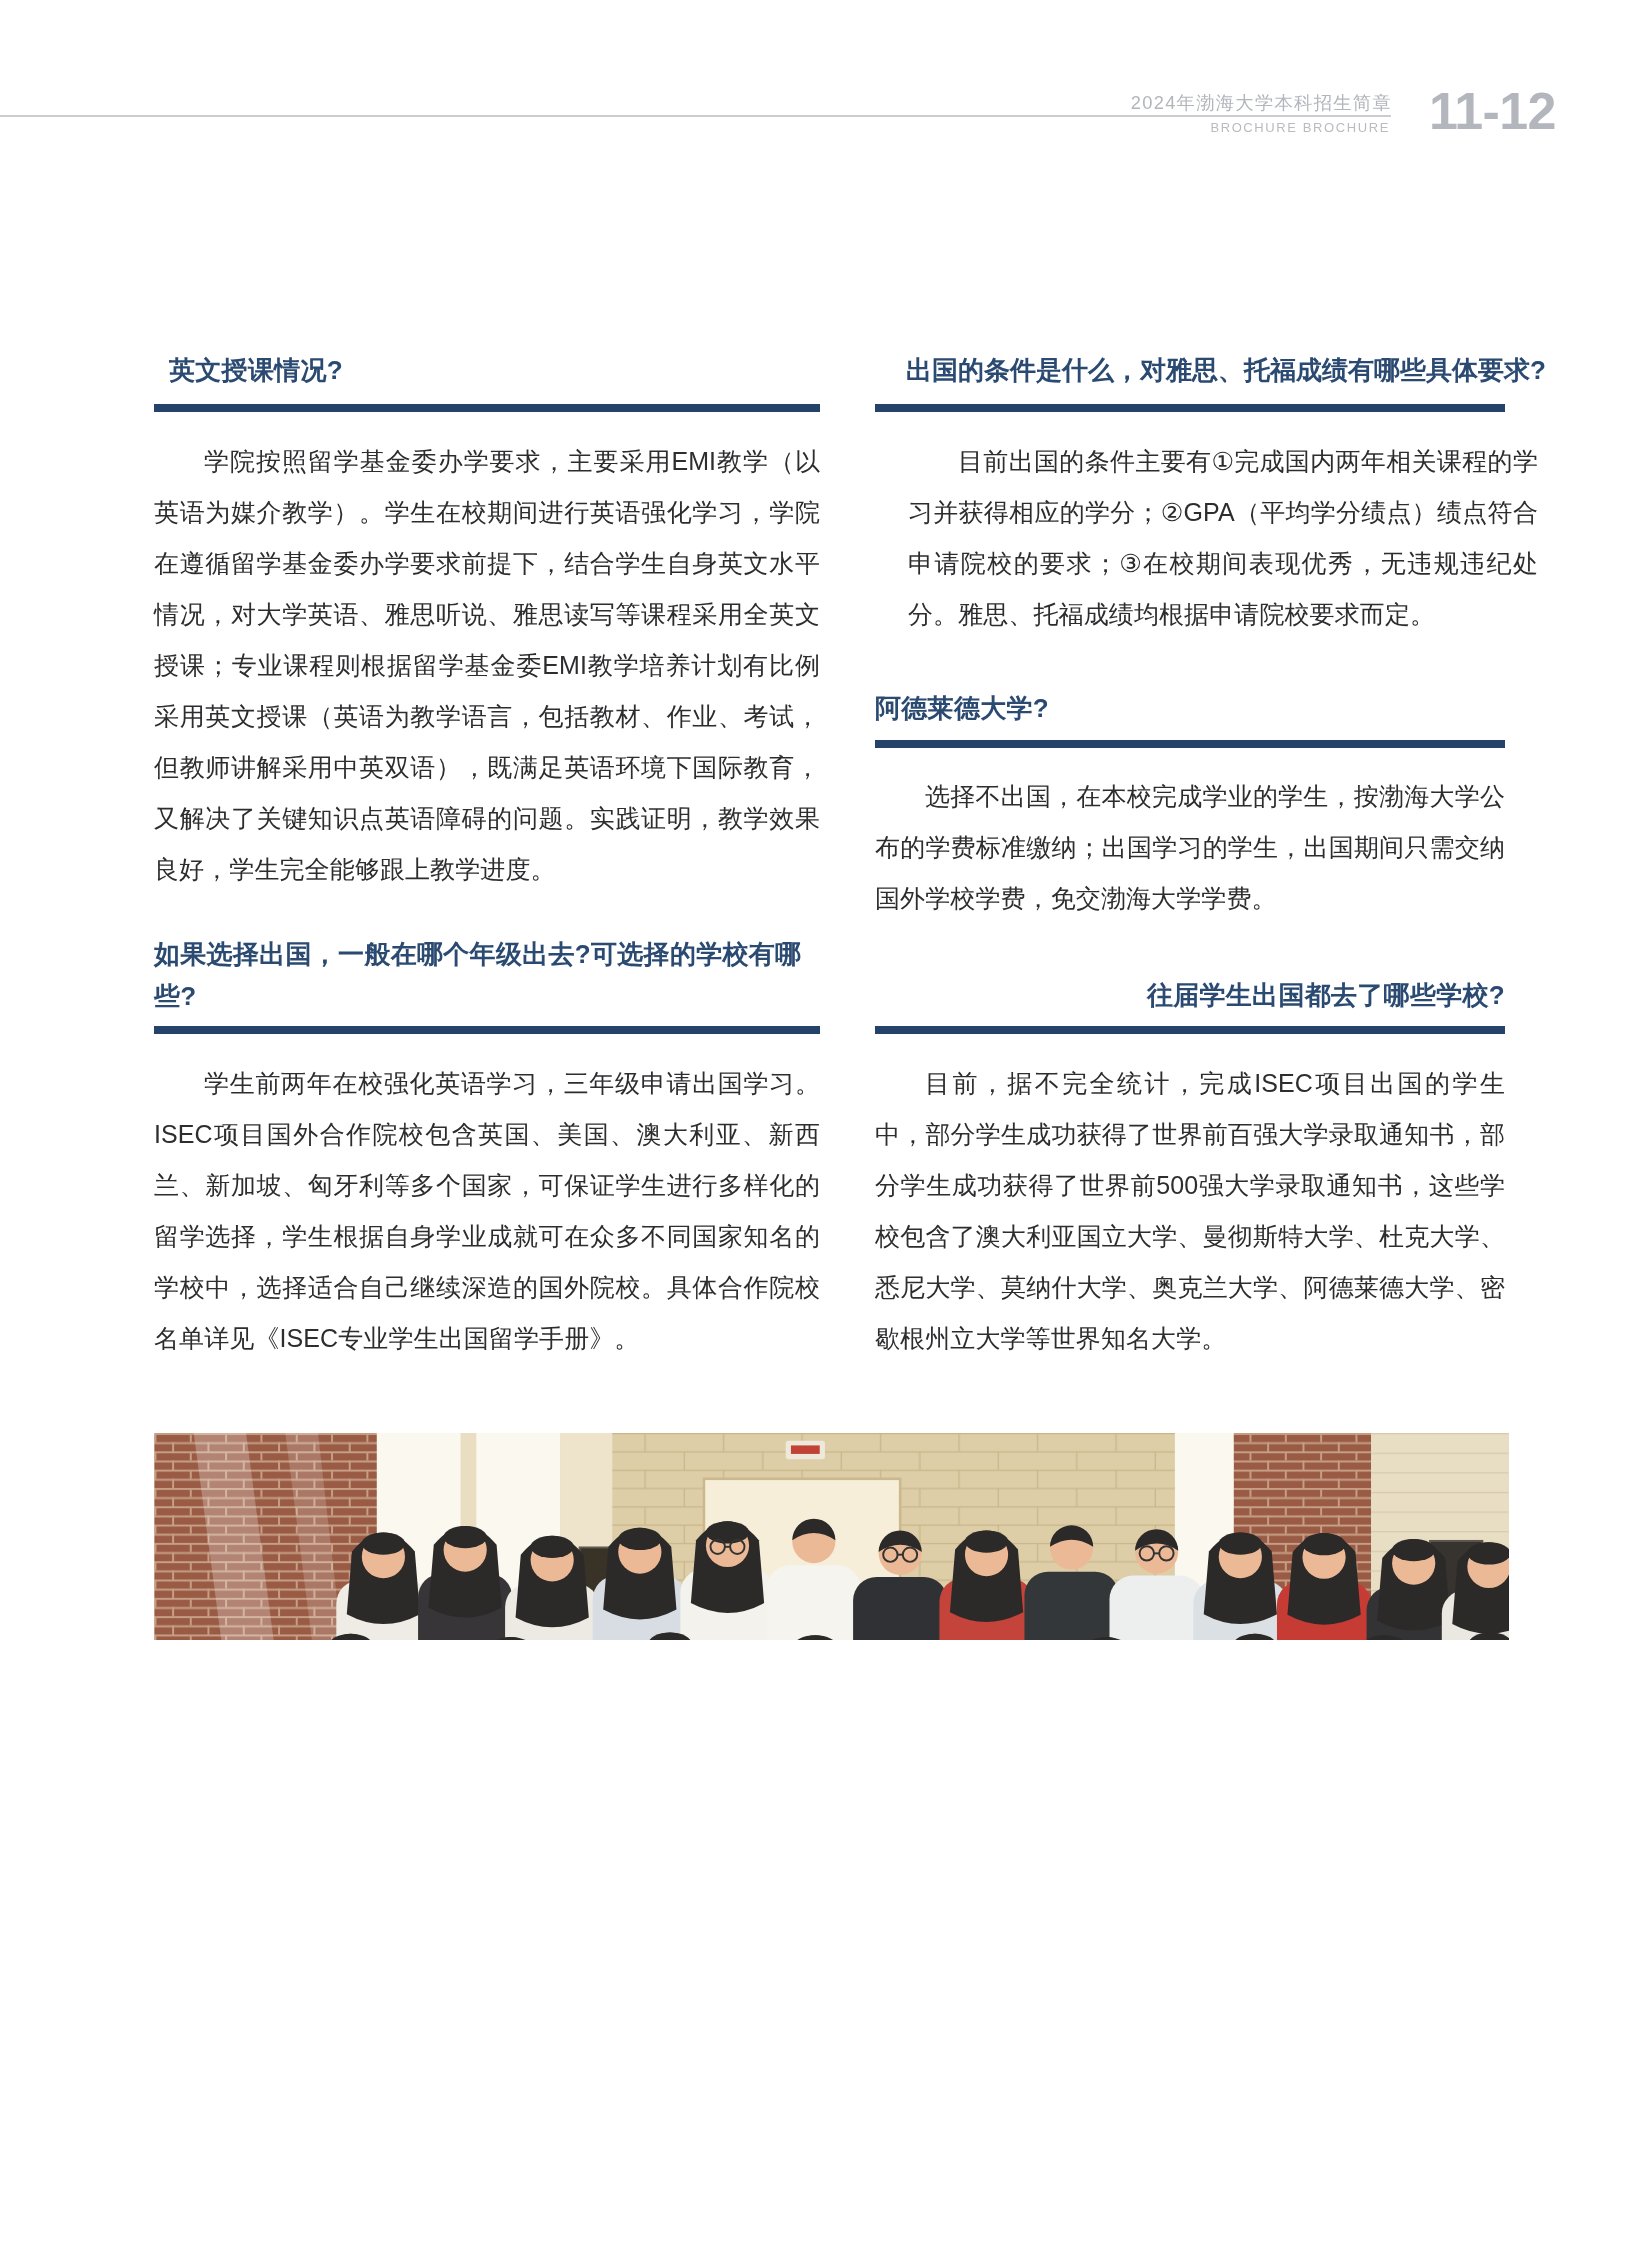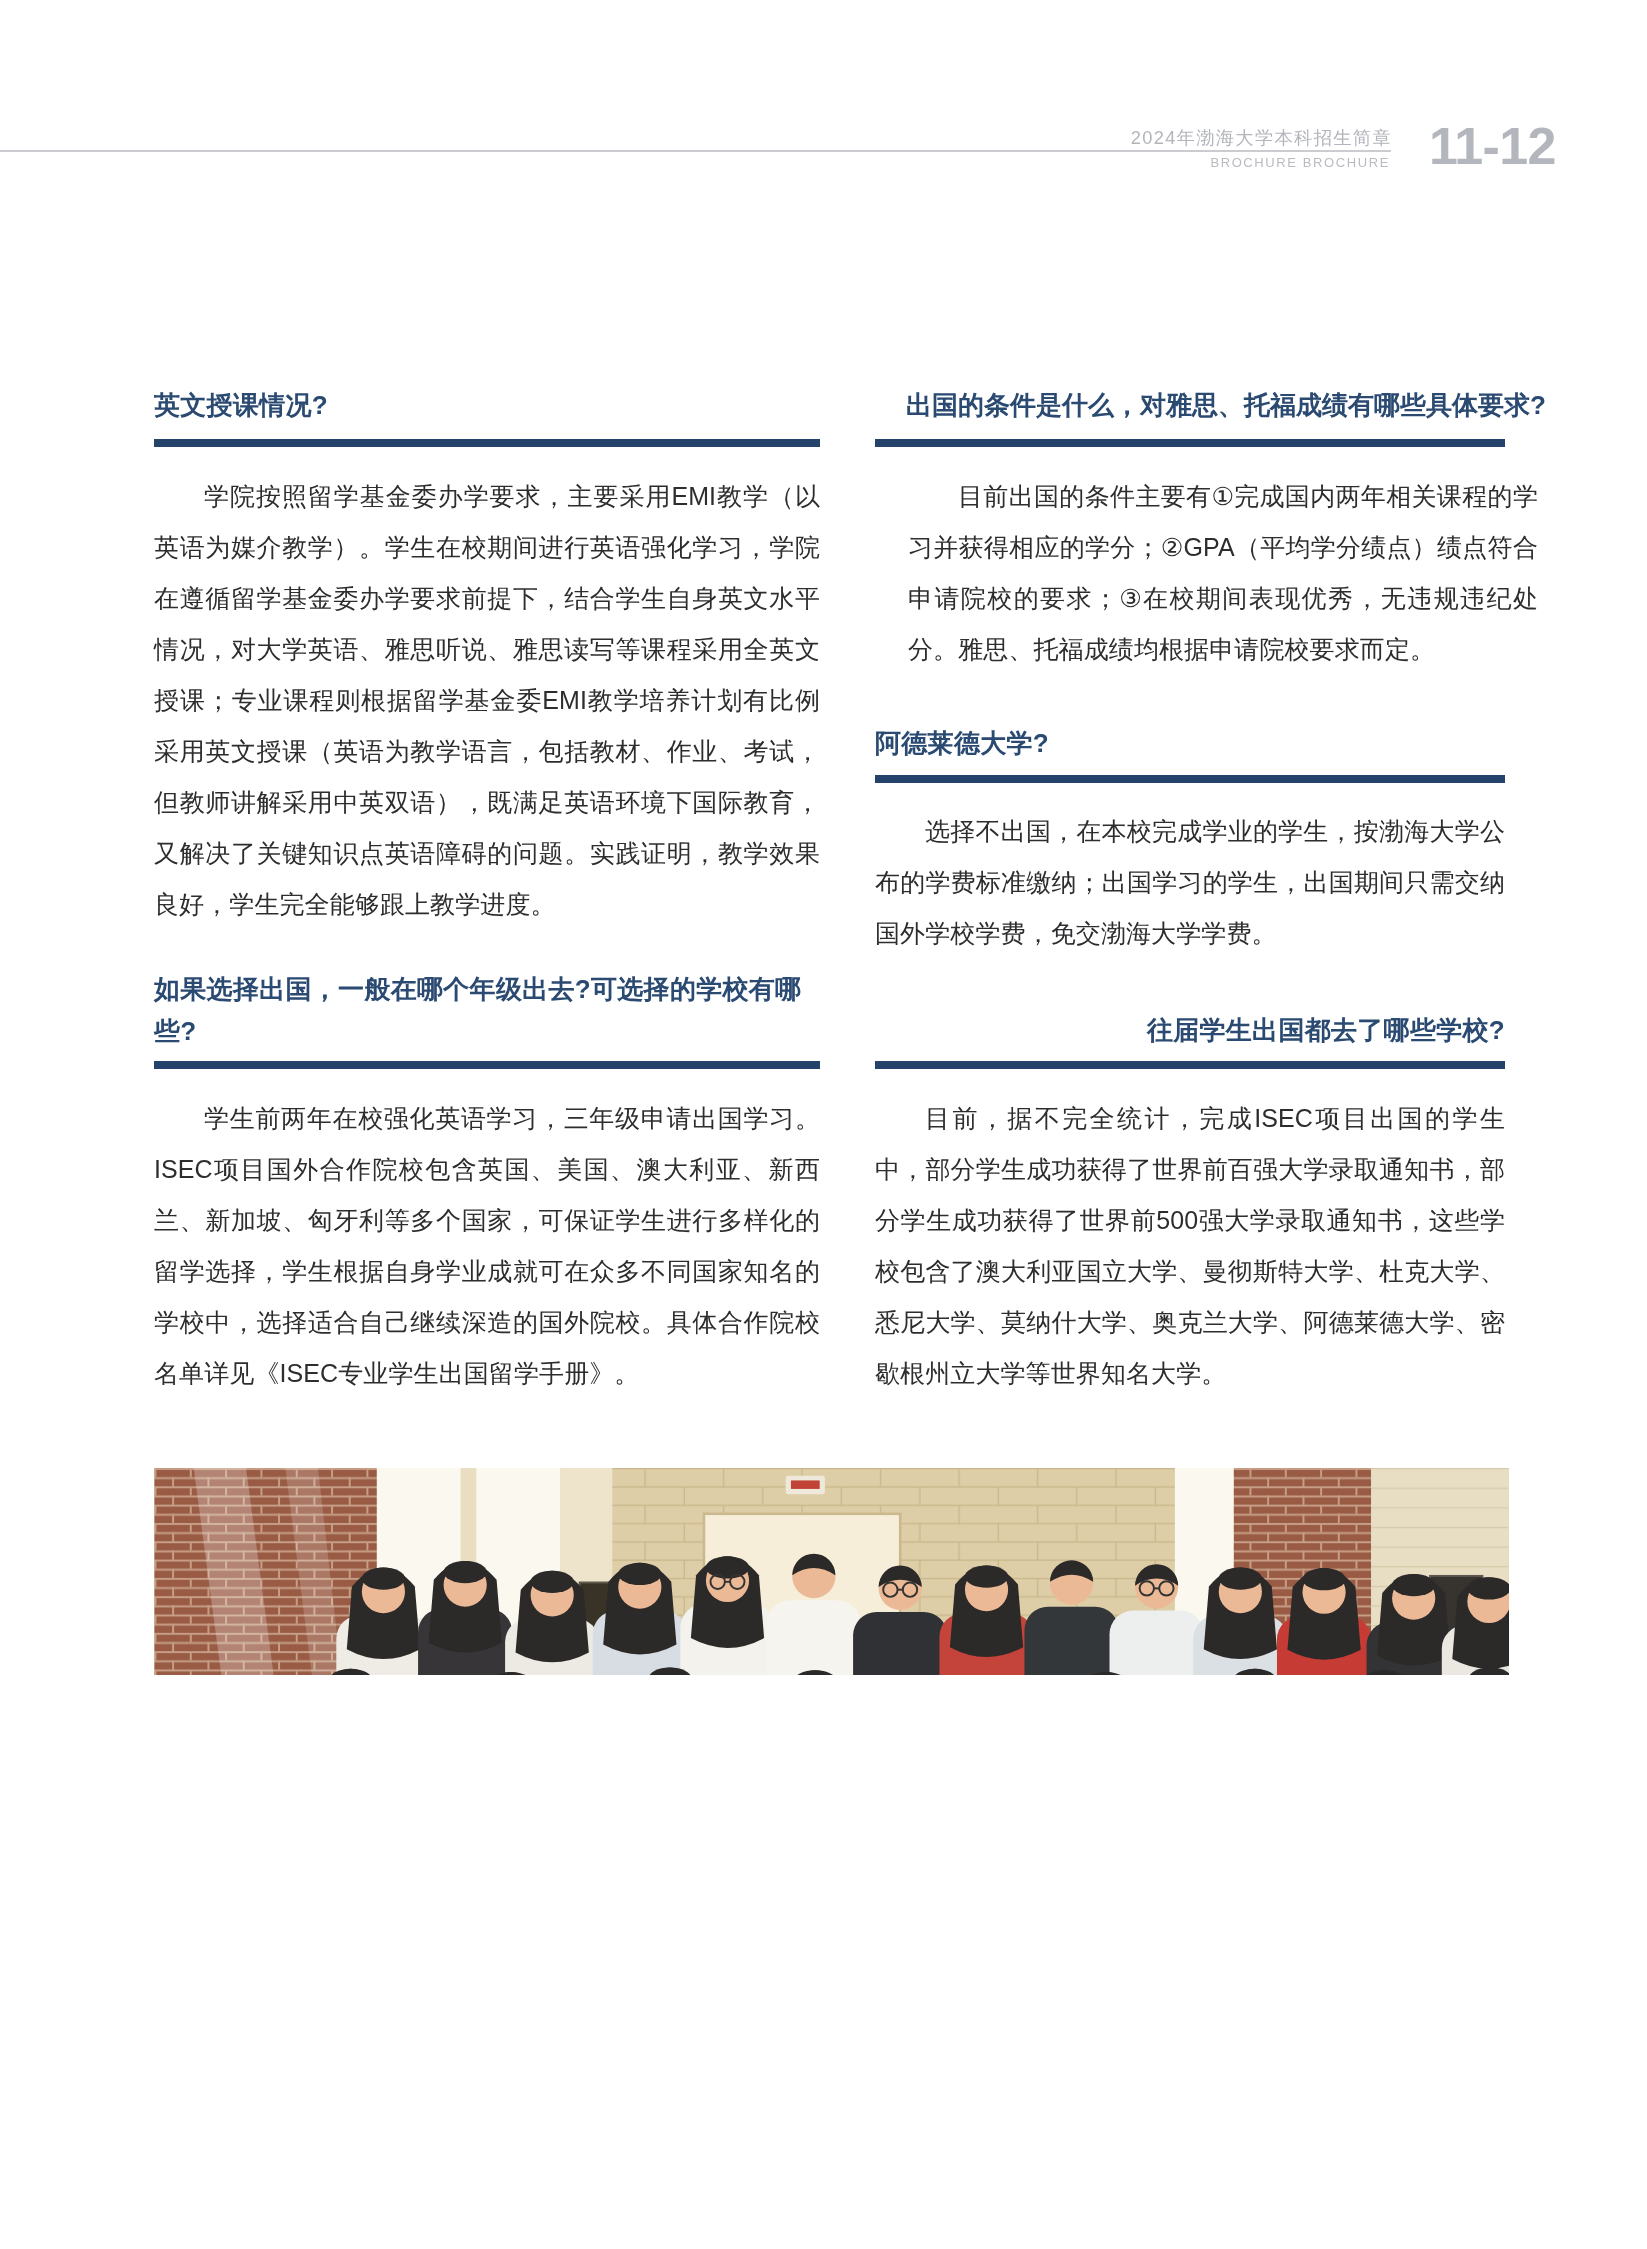--- a/index.html
+++ b/index.html
@@ -1,33 +1,33 @@
 <!DOCTYPE html>
 <html style="font-size:10.5px"><head>
 <meta charset="utf-8">
 <style>
   html,body{margin:0;padding:0;background:#ffffff;}
   .page{position:relative;width:1647px;height:1640px;background:#ffffff;overflow:hidden;
-        font-family:"Liberation Sans","DejaVu Sans",sans-serif;margin-top:35px;}
+        font-family:"Liberation Sans","DejaVu Sans",sans-serif;}
   
   .hairline{position:absolute;left:0;top:115px;width:1391px;height:2px;background:#cbccd0;}
   .header-cn{position:absolute;top:90px;right:255px;font-size:18.3px;color:#b3b5bc;
              letter-spacing:1.3px;white-space:nowrap;}
   .header-en{position:absolute;top:120px;right:257px;font-size:13px;color:#b9bbc1;
              letter-spacing:1.6px;white-space:nowrap;}
   .page-num{position:absolute;left:1429px;top:81px;font-size:52px;font-weight:700;
             color:#b4b6bd;letter-spacing:-0.7px;white-space:nowrap;}
   
   .sec{position:absolute;margin:0;font-size:26px;line-height:42px;font-weight:600;
        color:#2b4a72;letter-spacing:0.3px;}
   .rule{position:absolute;height:7.9px;background:#25436a;}
   .body-p{position:absolute;margin:0;font-size:25px;line-height:51px;color:#2d2d2f;
           text-align:justify;text-indent:2em;letter-spacing:0.1px;}
   
-  .t-l1{left:154px;top:349px;width:648px;}
+  .t-l1{left:169px;top:349px;width:648px;}
   .r-l1{left:154px;top:404px;width:666px;}
   .p-l1{left:154px;top:436px;width:666px;}
   .t-l2{left:154px;top:933px;width:648px;}
   .r-l2{left:154px;top:1026px;width:666px;}
   .p-l2{left:154px;top:1058px;width:666px;}
   
   .t-r1{left:906px;top:349px;width:645px;letter-spacing:0;}
   .r-r1{left:875px;top:404px;width:630px;}
   .p-r1{left:908px;top:436px;width:630px;}
   .t-r2{left:875px;top:687px;width:630px;}

